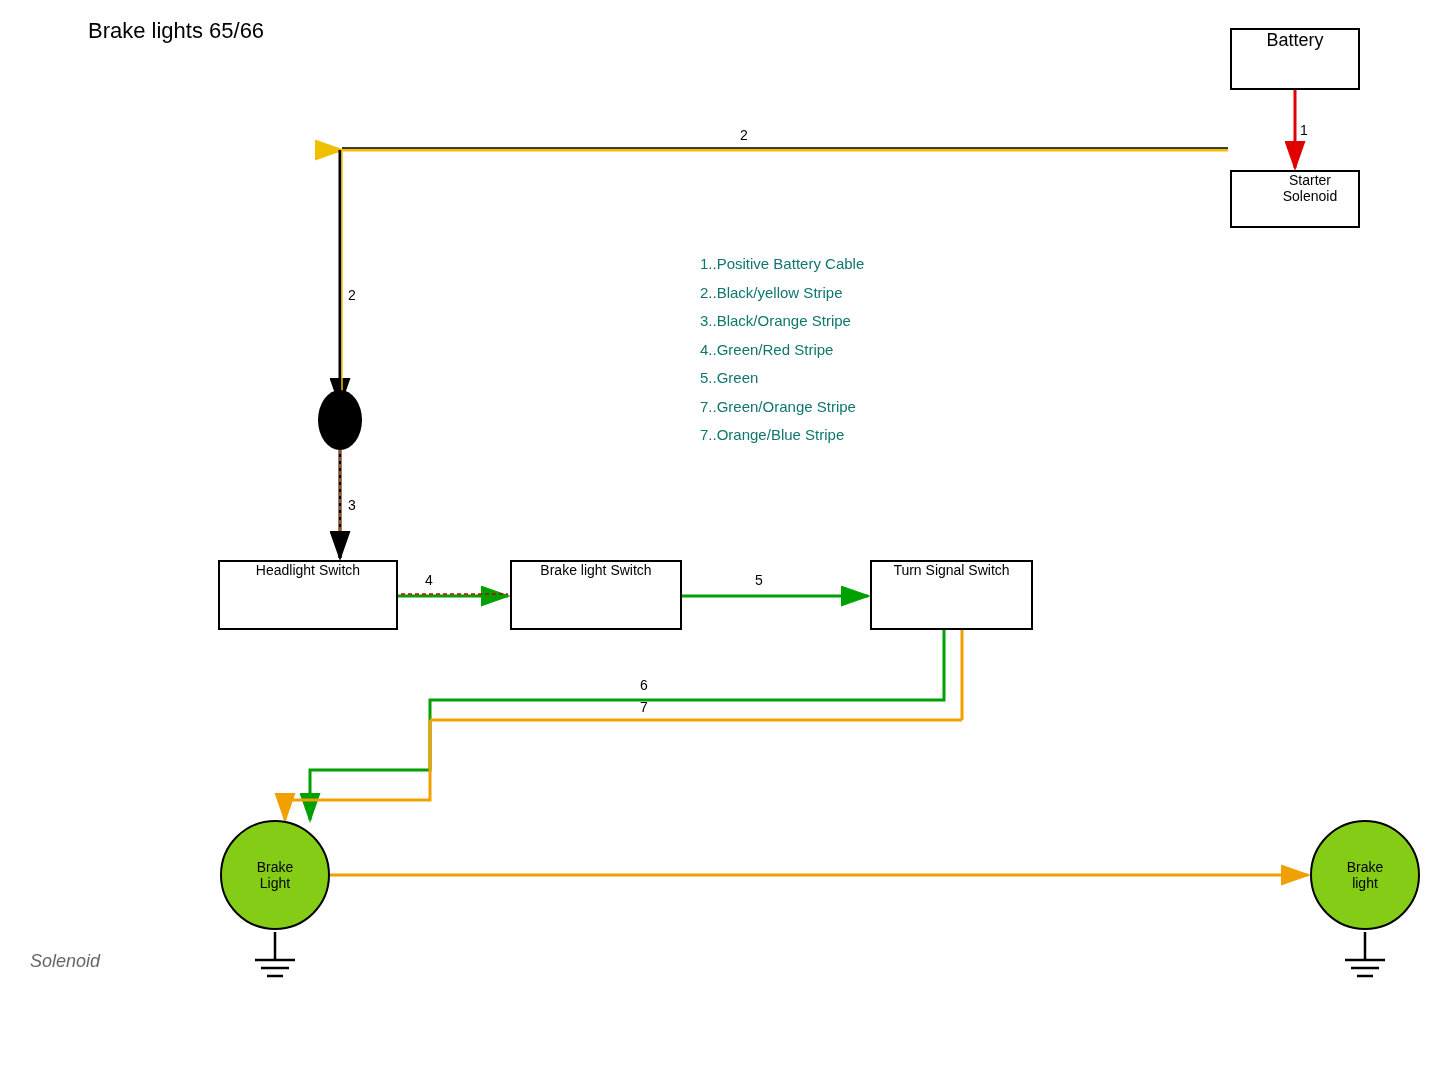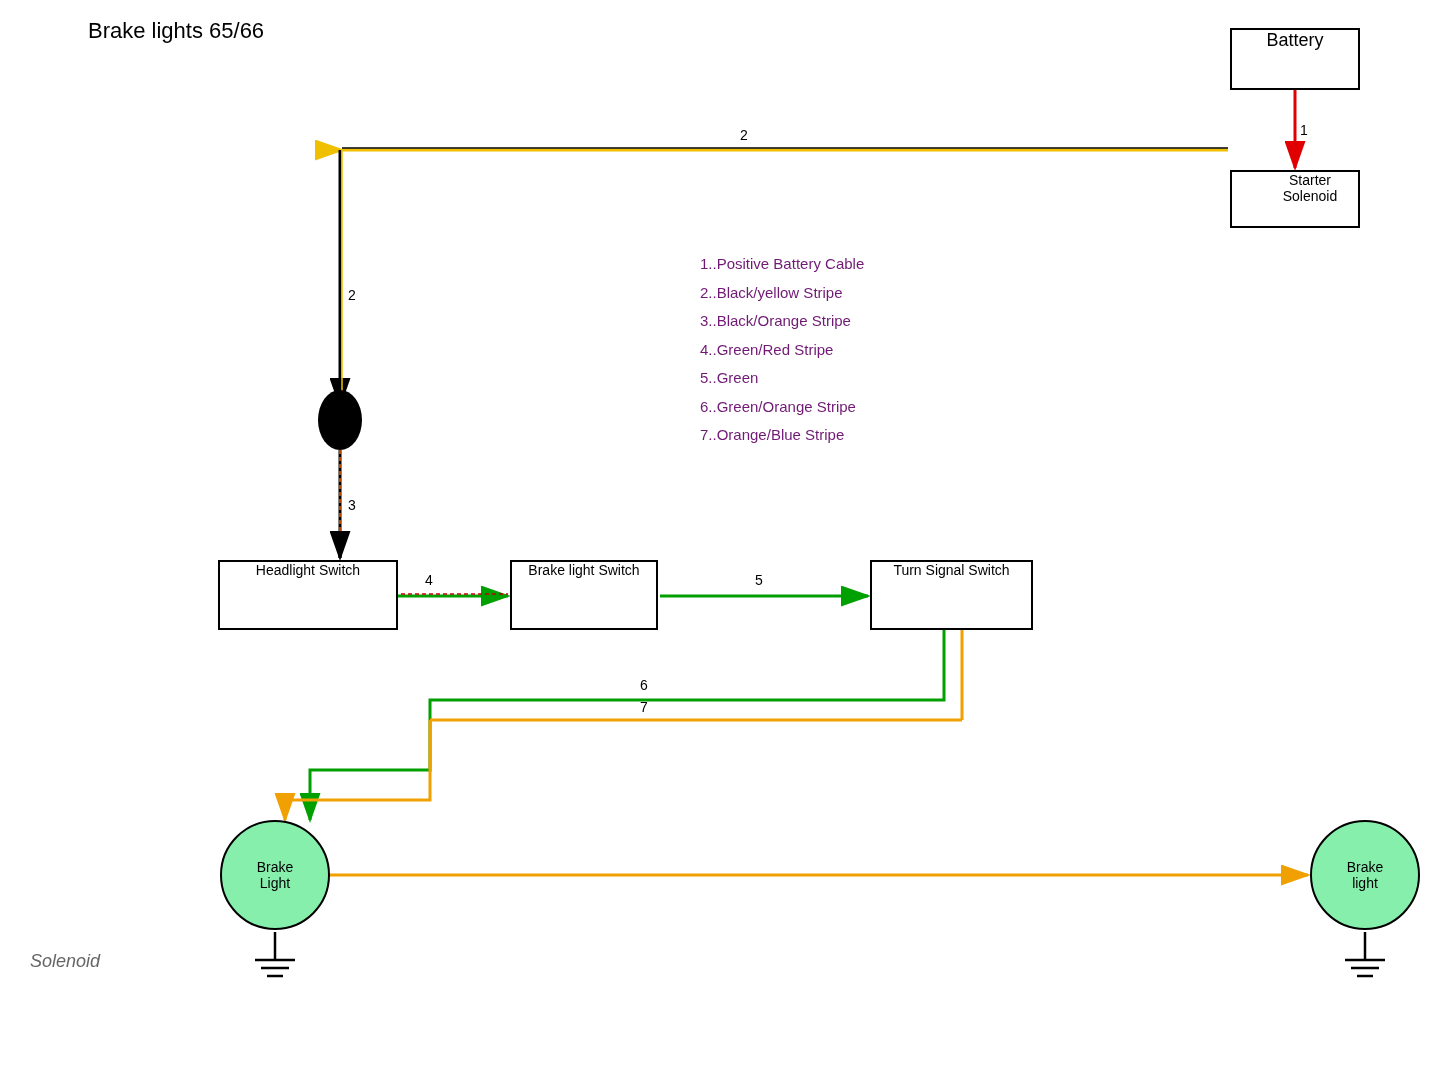--- a/index.html
+++ b/index.html
@@ -33,21 +33,21 @@
       display: flex;
       align-items: flex-start;
       justify-content: center;
       text-align: center;
       font-size: 14px;
       font-weight: normal;
     }
     .component-circle {
       position: absolute;
       border: 2.5px solid #000;
-      background: #86efac;
+      background: #84cc16;
       border-radius: 50%;
       display: flex;
       align-items: center;
       justify-content: center;
       text-align: center;
       font-size: 14px;
     }
     
     #battery-box {
       top: 28px;
@@ -70,21 +70,21 @@
     #headlight-box {
       top: 560px;
       left: 218px;
       width: 180px;
       height: 70px;
     }
     
     #brakelight-box {
       top: 560px;
       left: 510px;
-      width: 148px;
+      width: 172px;
       height: 70px;
     }
     
     #turnsignal-box {
       top: 560px;
       left: 870px;
       width: 163px;
       height: 70px;
     }
     
@@ -101,21 +101,21 @@
       width: 110px;
       height: 110px;
     }
     
     .legend {
       position: absolute;
       top: 250px;
       left: 700px;
       font-size: 15px;
       line-height: 1.9;
-      color: #701a75;
+      color: #0f766e;
     }
     
     .signature {
       position: absolute;
       bottom: 100px;
       left: 30px;
       font-size: 18px;
       font-style: italic;
       color: #666;
     }
@@ -248,17 +248,17 @@
 <div class="component-circle" id="brakeright-circle">
   <span>Brake<br>light</span>
 </div>
 
 <div class="legend">
   <div>1..Positive Battery Cable</div>
   <div>2..Black/yellow Stripe</div>
   <div>3..Black/Orange Stripe</div>
   <div>4..Green/Red Stripe</div>
   <div>5..Green</div>
-  <div>6..Green/Orange Stripe</div>
+  <div>7..Green/Orange Stripe</div>
   <div>7..Orange/Blue Stripe</div>
 </div>
 
 <div class="signature">Solenoid</div>
 
 </body></html>

